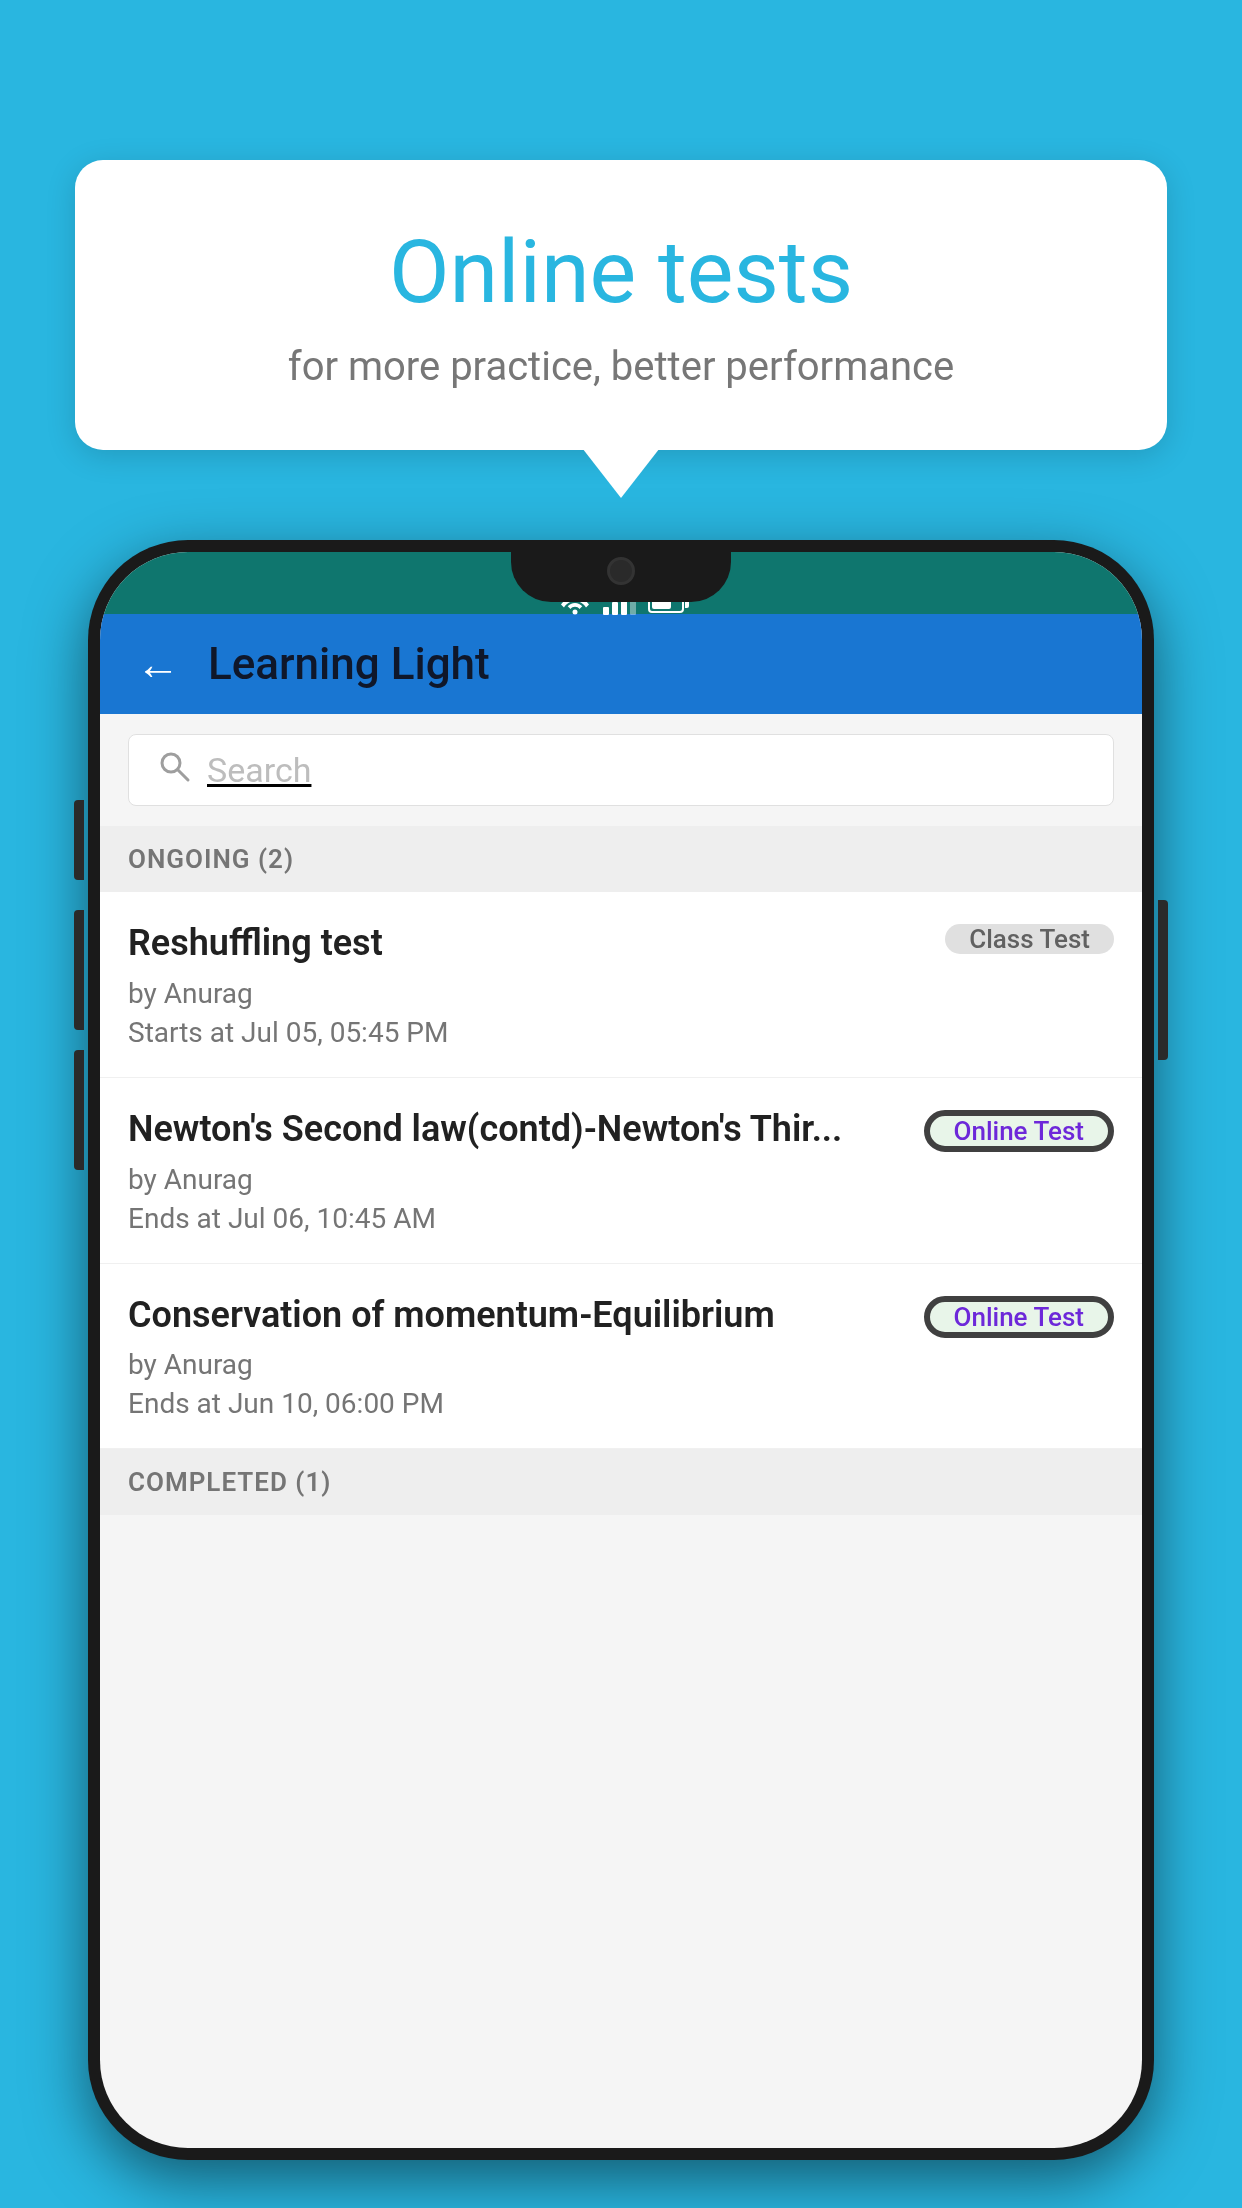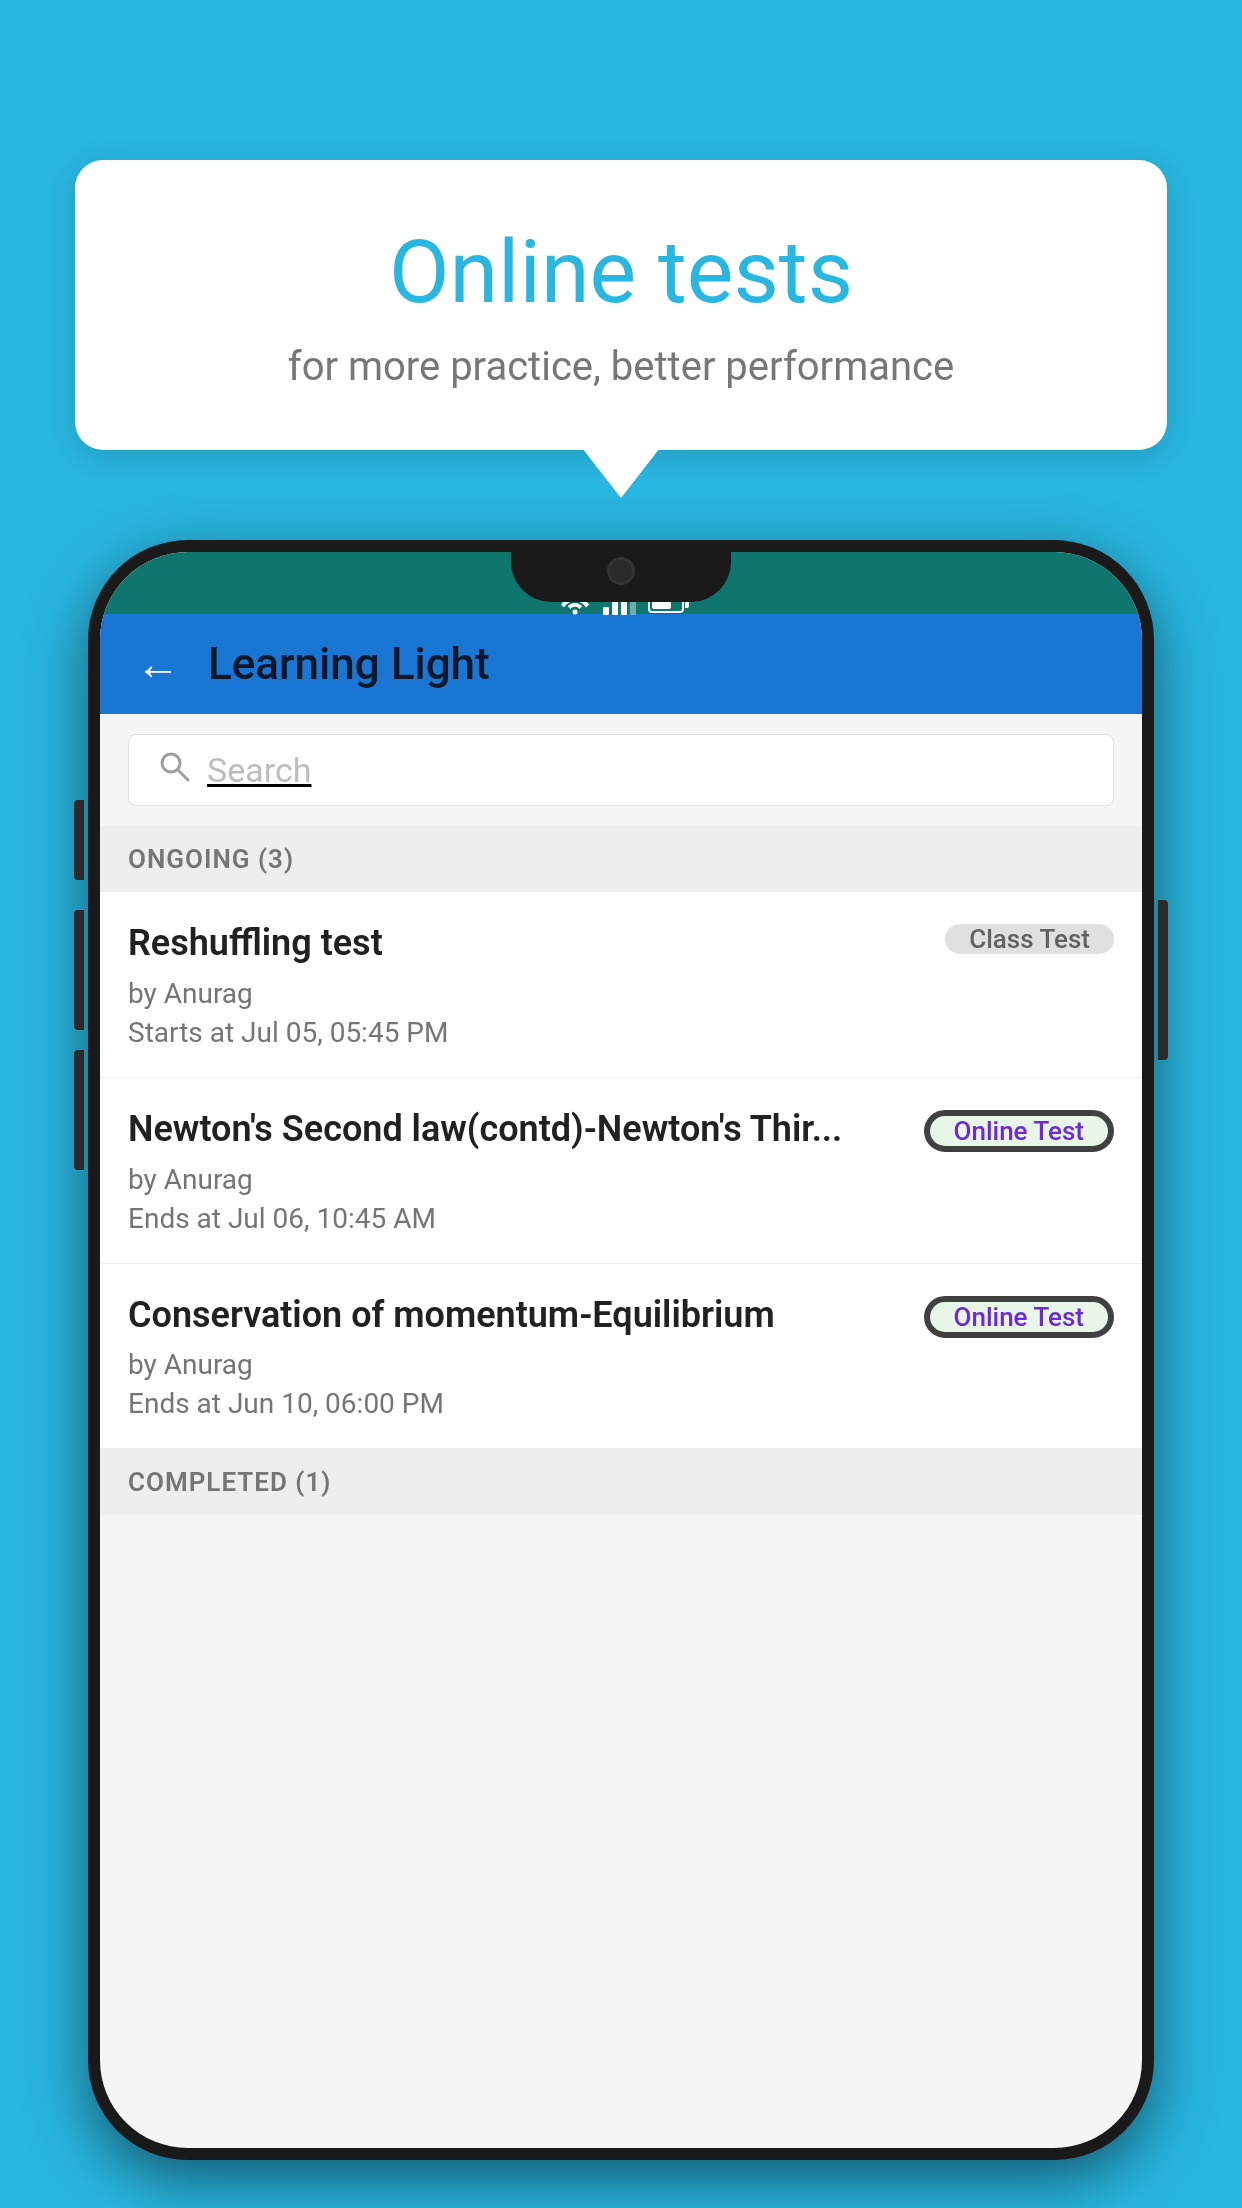--- a/index.html
+++ b/index.html
@@ -433,21 +433,21 @@
             <svg width="34" height="34" viewBox="0 0 34 34" fill="none">
               <circle cx="14" cy="14" r="9" stroke="#9e9e9e" stroke-width="3"></circle>
               <line x1="21" y1="21" x2="31" y2="31" stroke="#9e9e9e" stroke-width="3" stroke-linecap="round"></line>
             </svg>
           </span>
           <span class="search-placeholder">Search</span>
         </div>
       </div>
 
       <div class="section-header">
-        <span class="section-label">ONGOING (3)</span>
+        <span class="section-label">ONGOING (2)</span>
       </div>
 
       <div class="tests-list">
 
         <div class="test-item">
           <div class="test-info">
             <div class="test-name">Reshuffling test</div>
             <div class="test-author">by Anurag</div>
             <div class="test-date">Starts at  Jul 05, 05:45 PM</div>
           </div>

